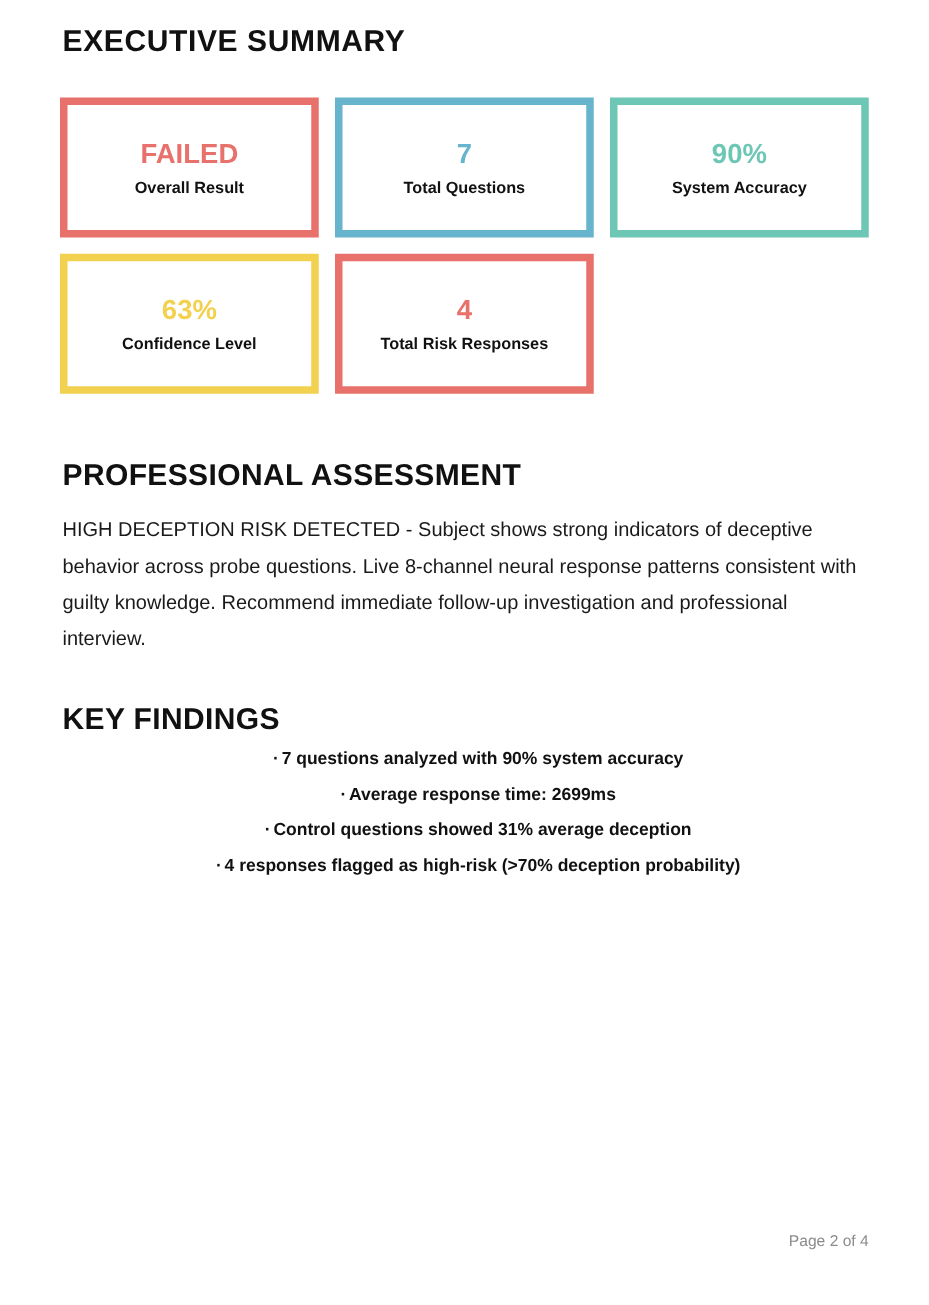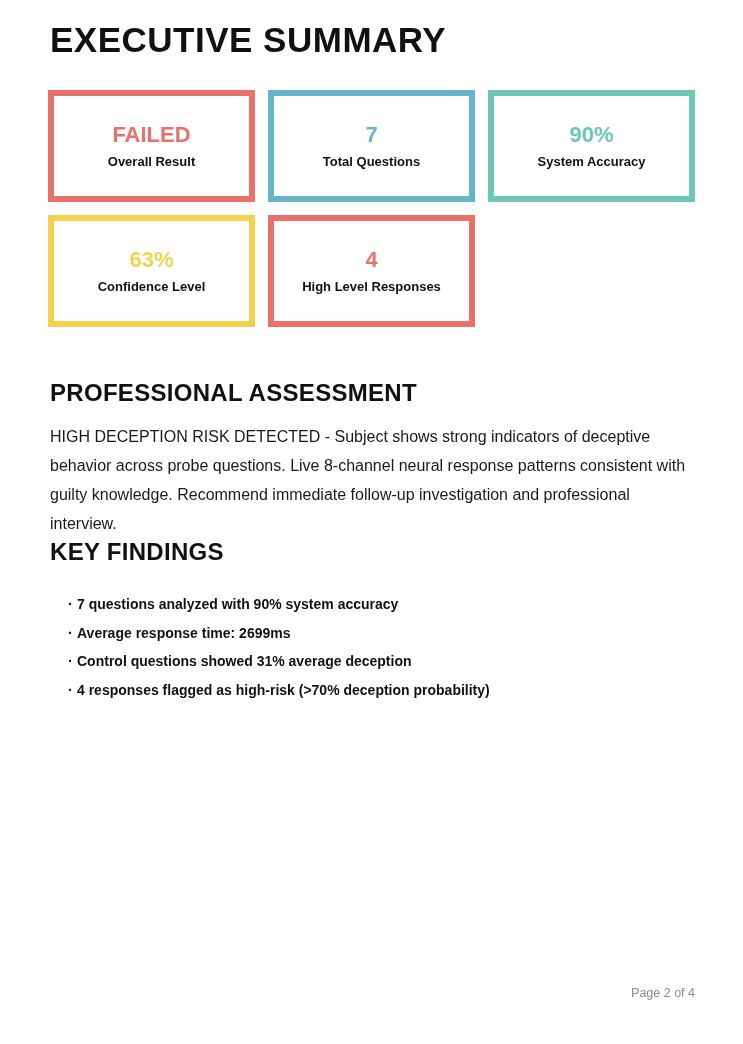--- a/index.html
+++ b/index.html
@@ -12,21 +12,21 @@
     position: relative;
     width: 743px;
     height: 1044px;
     background: #ffffff;
     overflow: hidden;
   }
   .content {
     padding: 20px 48px 0 50px;
   }
   .doc-title {
-    font-size: 35px;
+    font-size: 24px;
     font-weight: bold;
     letter-spacing: 0.5px;
     color: #111111;
     margin-top: 0;
   }
   .cards-grid {
     margin-top: 30px;
     margin-left: -2px;
     display: grid;
     grid-template-columns: repeat(3, 1fr);
@@ -60,24 +60,25 @@
     letter-spacing: 0.3px;
   }
   .assessment-heading { margin-top: 52px; }
   .assessment-body {
     margin-top: 15px;
     font-size: 16px;
     line-height: 29px;
     color: #1a1a1a;
     max-width: 648px;
   }
-  .findings-heading { }
+  .findings-heading { margin-top: 36px; }
   .findings-list {
-    margin-top: 24px;
+    margin-top: 2px;
     list-style: none;
+    text-align: center;
   }
   .findings-list li {
     font-size: 14px;
     font-weight: bold;
     line-height: 28.5px;
     padding-left: 18px;
     color: #111111;
   }
   .bullet-dot {
     display: inline-block;
@@ -118,21 +119,21 @@
         <div class="stat-label">System Accuracy</div>
       </div>
 
       <div class="stat-card" style="border-color: rgb(242, 209, 78);">
         <div class="stat-value" style="color: rgb(242, 209, 78);">63%</div>
         <div class="stat-label">Confidence Level</div>
       </div>
 
       <div class="stat-card" style="border-color: rgb(232, 113, 107);">
         <div class="stat-value" style="color: rgb(232, 113, 107);">4</div>
-        <div class="stat-label">High Level Responses</div>
+        <div class="stat-label">Total Risk Responses</div>
       </div>
 
     </div>
 
     <h2 class="section-heading assessment-heading">PROFESSIONAL ASSESSMENT</h2>
     <p class="assessment-body">HIGH DECEPTION RISK DETECTED - Subject shows strong indicators of deceptive behavior across probe questions. Live 8-channel neural response patterns consistent with guilty knowledge. Recommend immediate follow-up investigation and professional interview.</p>
 
     <h2 class="section-heading findings-heading">KEY FINDINGS</h2>
 
     <ul class="findings-list">

